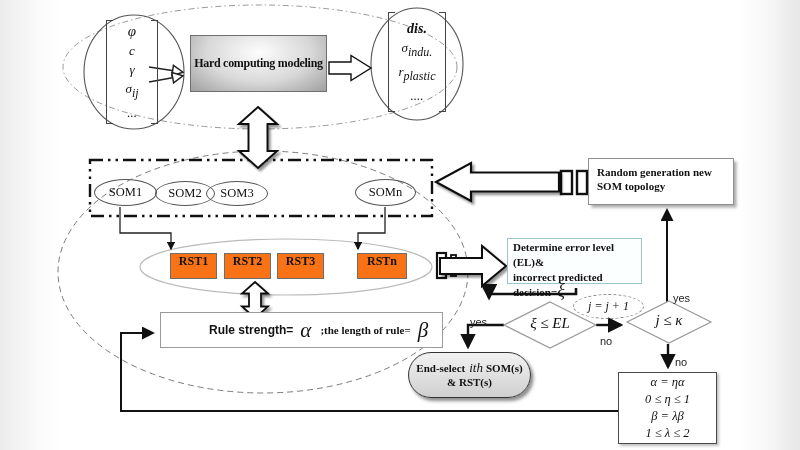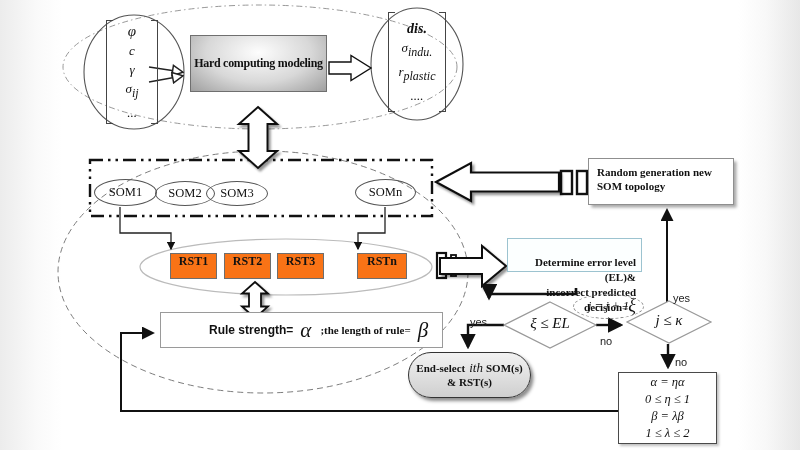--- a/index.html
+++ b/index.html
@@ -29,22 +29,22 @@
         justify-content:center;font-size:12.5px;background:#fff0;}
   .rstbox{border:1px solid #6e6e6e;background:#f97316;display:flex;align-items:flex-start;
         justify-content:center;font-size:12px;font-weight:600;}
   
   #rule-box{left:160px;top:312px;width:283px;height:36px;border:1px solid #9a9a9a;background:#fff;
     display:flex;align-items:center;padding-left:12px;}
   #rule-box .pre{font-family:"Liberation Sans",sans-serif;font-weight:bold;font-size:12px;margin-left:36px;}
   #rule-box .greek{font-style:italic;font-size:21px;line-height:21px;margin:0 9px 0 7px;}
   #rule-box .mid{font-weight:bold;font-size:11px;}
   
-  #determine-box{left:507px;top:238px;width:135px;height:34px;border:1.2px solid #9cc3d0;
-    background:#fcffff;padding:16px 5px;font-weight:bold;font-size:11px;line-height:15px;text-align:right;}
+  #determine-box{left:507px;top:238px;width:135px;height:46px;border:1.2px solid #9cc3d0;
+    background:#fcffff;padding:1px 5px;font-weight:bold;font-size:11px;line-height:15px;}
   #determine-box .xi{font-style:italic;font-weight:normal;font-size:18px;line-height:10px;}
   
   #random-box{left:588px;top:158px;width:146px;height:47px;border:1px solid #8f8f8f;background:#fff;
     padding:6px 8px;font-weight:bold;font-size:11px;line-height:14px;
     box-shadow:2.5px 2.5px 3px rgba(0,0,0,0.35);}
   
   #end-stadium{left:408px;top:352px;width:123px;height:46px;border:1.5px solid #333;border-radius:23px;
     background:linear-gradient(#f2f2f2,#cfcfcf);display:flex;flex-direction:column;align-items:center;
     justify-content:center;font-weight:bold;font-size:11px;line-height:14px;
     box-shadow:2.5px 3px 3.5px rgba(0,0,0,0.45);}

